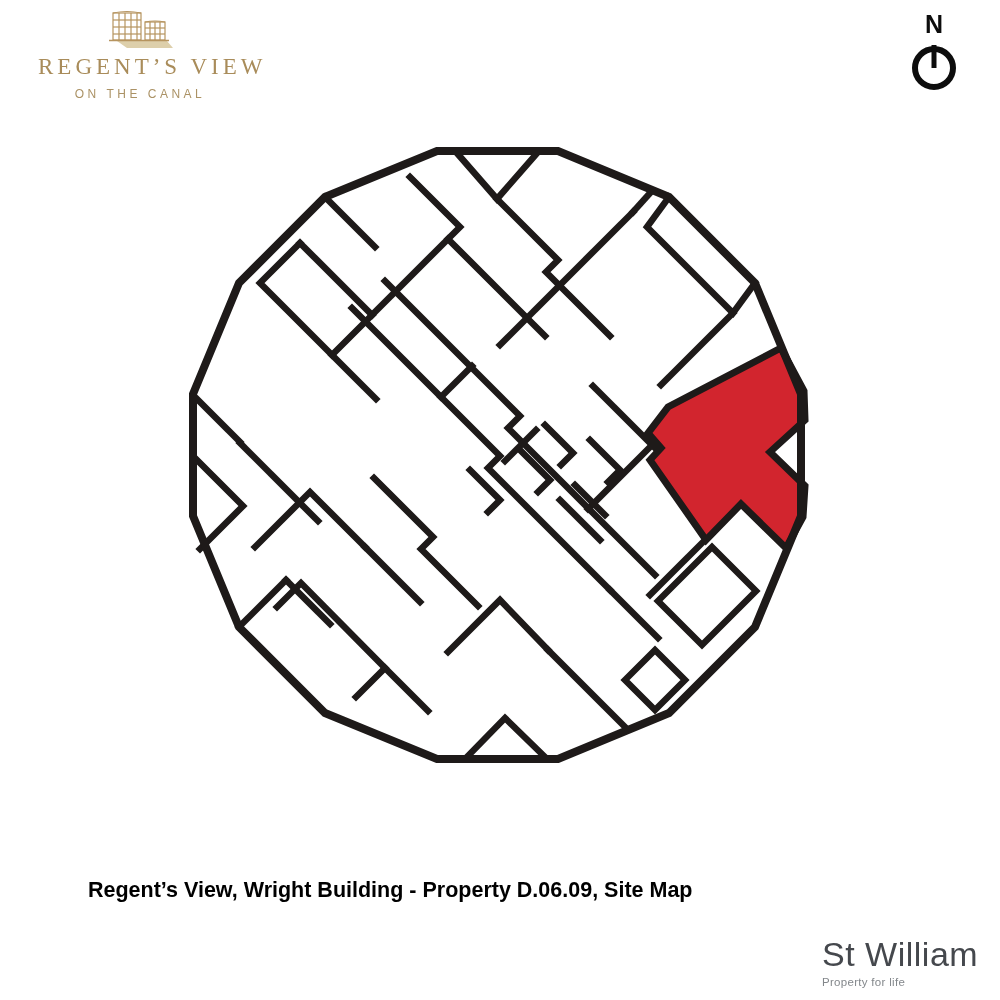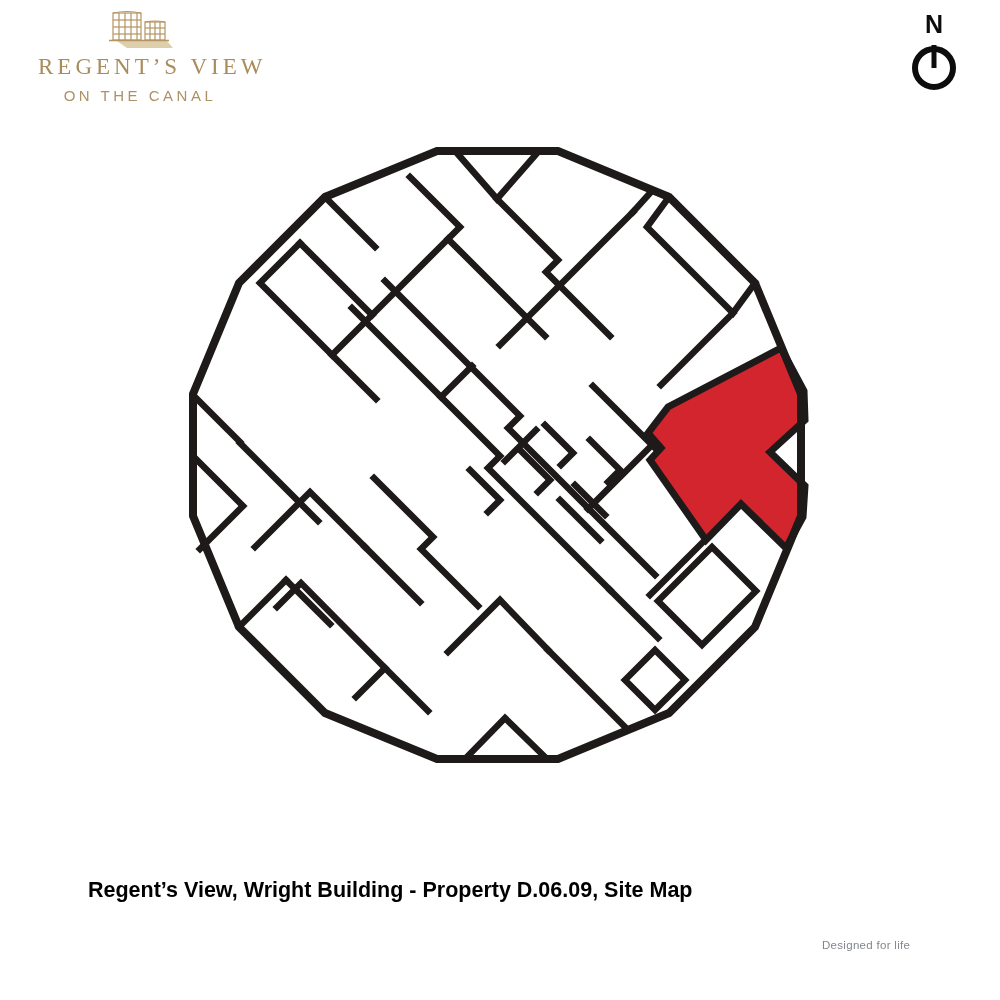--- a/index.html
+++ b/index.html
@@ -9,21 +9,21 @@
   }
   
   .dev-logo{position:absolute;left:38px;top:10px;width:204px;text-align:center;}
   .dev-logo .icon{display:block;margin:0 auto 4px auto;}
   .dev-logo .title{
     font-family:"Liberation Serif",serif;
     font-size:23px;letter-spacing:4px;color:#a98c5a;white-space:nowrap;
     font-weight:400;
   }
   .dev-logo .subtitle{
-    margin-top:7px;font-size:15px;letter-spacing:3.5px;color:#ab9265;white-space:nowrap;
+    margin-top:7px;font-size:12px;letter-spacing:3.5px;color:#ab9265;white-space:nowrap;
   }
   
   .compass{position:absolute;right:40px;top:12px;width:52px;text-align:center;}
   .compass .n-label{font-size:25px;font-weight:bold;color:#0d0d0d;line-height:1;margin-bottom:2px;}
   
   .map-svg{position:absolute;left:0;top:0;width:1000px;height:1000px;}
   
   .caption{
     position:absolute;left:40px;top:878px;font-size:21.5px;font-weight:bold;color:#000000;
     white-space:nowrap;
@@ -120,14 +120,15 @@
     <polyline points="560,500 600,540" fill="none" stroke="#1e1a19" stroke-width="6.5" stroke-linecap="square" stroke-linejoin="miter"></polyline>
     <polyline points="332,355 376,399" fill="none" stroke="#1e1a19" stroke-width="6.5" stroke-linecap="square" stroke-linejoin="miter"></polyline>
     <polyline points="448,652 500,600 548,650" fill="none" stroke="#1e1a19" stroke-width="6.5" stroke-linecap="square" stroke-linejoin="miter"></polyline>
     <polyline points="548,650 625,727" fill="none" stroke="#1e1a19" stroke-width="6.5" stroke-linecap="square" stroke-linejoin="miter"></polyline>
     <polygon points="437,151 558,151 669,197 755,283 801,394 801,516 755,627 669,713 558,759 437,759 325,713 239,627 193,516 193,394 239,283 325,197" fill="none" stroke="#1e1a19" stroke-width="8" stroke-linejoin="miter"></polygon>
   </svg>
 
 <div class="caption">Regent’s View, Wright Building - Property D.06.09, Site Map</div>
 
 <div class="brand">
-  <div class="tagline">Designed for life</div>
+  <div class="name">St William</div>
+  <div class="tagline">Property for life</div>
 </div>
 
 </body></html>

